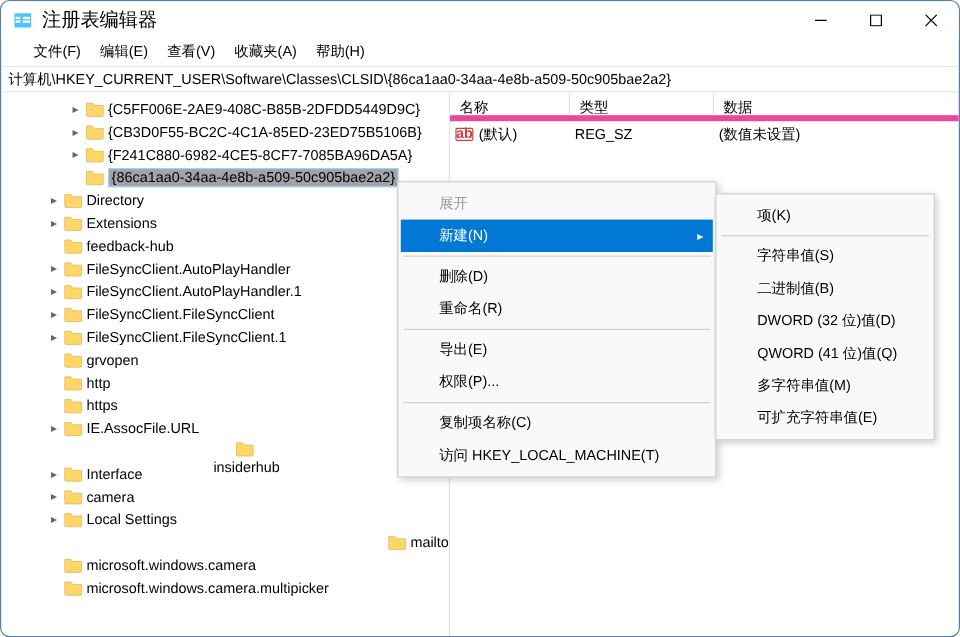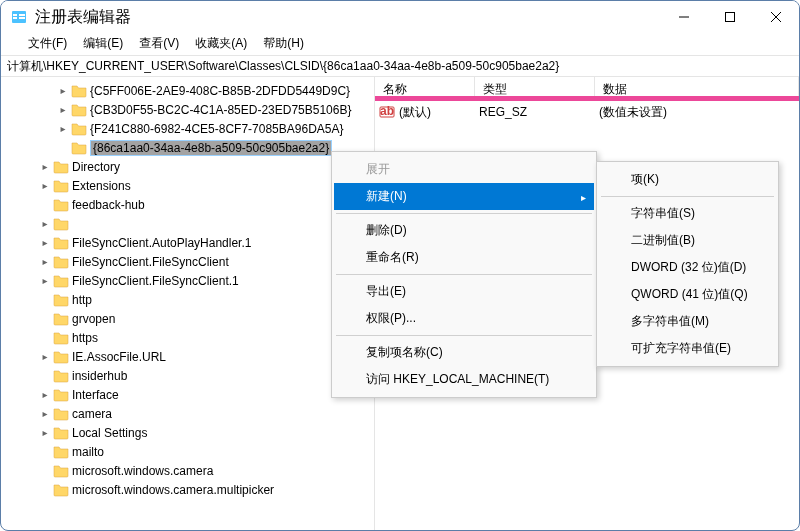--- a/index.html
+++ b/index.html
@@ -125,20 +125,21 @@
         <svg class="tree-icon" viewBox="0 0 16 16">
           <path class="folder-closed" d="M1 3 h5 l1.5 2 H15 v8 a1 1 0 0 1 -1 1 H2 a1 1 0 0 1 -1 -1 Z"></path>
         </svg>
         <span class="tree-label">feedback-hub</span>
       </div>
       <div class="tree-item" style="padding-left: 36px;">
         <span class="tree-toggle">▸</span>
         <svg class="tree-icon" viewBox="0 0 16 16">
           <path class="folder-closed" d="M1 3 h5 l1.5 2 H15 v8 a1 1 0 0 1 -1 1 H2 a1 1 0 0 1 -1 -1 Z"></path>
         </svg>
+        <span class="tree-label">FileSyncClient.AutoPlayHandler</span>
       </div>
       <div class="tree-item" style="padding-left: 36px;">
         <span class="tree-toggle">▸</span>
         <svg class="tree-icon" viewBox="0 0 16 16">
           <path class="folder-closed" d="M1 3 h5 l1.5 2 H15 v8 a1 1 0 0 1 -1 1 H2 a1 1 0 0 1 -1 -1 Z"></path>
         </svg>
         <span class="tree-label">FileSyncClient.AutoPlayHandler.1</span>
       </div>
       <div class="tree-item" style="padding-left: 36px;">
         <span class="tree-toggle">▸</span>
@@ -152,44 +153,44 @@
         <svg class="tree-icon" viewBox="0 0 16 16">
           <path class="folder-closed" d="M1 3 h5 l1.5 2 H15 v8 a1 1 0 0 1 -1 1 H2 a1 1 0 0 1 -1 -1 Z"></path>
         </svg>
         <span class="tree-label">FileSyncClient.FileSyncClient.1</span>
       </div>
       <div class="tree-item" style="padding-left: 36px;">
         <span class="tree-toggle"></span>
         <svg class="tree-icon" viewBox="0 0 16 16">
           <path class="folder-closed" d="M1 3 h5 l1.5 2 H15 v8 a1 1 0 0 1 -1 1 H2 a1 1 0 0 1 -1 -1 Z"></path>
         </svg>
+        <span class="tree-label">grvopen</span>
+      </div>
+      <div class="tree-item" style="padding-left: 36px;">
+        <span class="tree-toggle"></span>
+        <svg class="tree-icon" viewBox="0 0 16 16">
+          <path class="folder-closed" d="M1 3 h5 l1.5 2 H15 v8 a1 1 0 0 1 -1 1 H2 a1 1 0 0 1 -1 -1 Z"></path>
+        </svg>
         <span class="tree-label">http</span>
       </div>
       <div class="tree-item" style="padding-left: 36px;">
         <span class="tree-toggle"></span>
         <svg class="tree-icon" viewBox="0 0 16 16">
           <path class="folder-closed" d="M1 3 h5 l1.5 2 H15 v8 a1 1 0 0 1 -1 1 H2 a1 1 0 0 1 -1 -1 Z"></path>
         </svg>
-        <span class="tree-label">grvopen</span>
-      </div>
-      <div class="tree-item" style="padding-left: 36px;">
-        <span class="tree-toggle"></span>
-        <svg class="tree-icon" viewBox="0 0 16 16">
-          <path class="folder-closed" d="M1 3 h5 l1.5 2 H15 v8 a1 1 0 0 1 -1 1 H2 a1 1 0 0 1 -1 -1 Z"></path>
-        </svg>
         <span class="tree-label">https</span>
       </div>
       <div class="tree-item" style="padding-left: 36px;">
         <span class="tree-toggle">▸</span>
         <svg class="tree-icon" viewBox="0 0 16 16">
           <path class="folder-closed" d="M1 3 h5 l1.5 2 H15 v8 a1 1 0 0 1 -1 1 H2 a1 1 0 0 1 -1 -1 Z"></path>
         </svg>
         <span class="tree-label">IE.AssocFile.URL</span>
       </div>
-      <div class="tree-item" style="padding-left: 36px;">
+      <div class="tree-item" style="padding-left: 36px; flex-direction: column;">
         <span class="tree-toggle"></span>
         <svg class="tree-icon" viewBox="0 0 16 16">
           <path class="folder-closed" d="M1 3 h5 l1.5 2 H15 v8 a1 1 0 0 1 -1 1 H2 a1 1 0 0 1 -1 -1 Z"></path>
         </svg>
         <span class="tree-label">insiderhub</span>
       </div>
       <div class="tree-item" style="padding-left: 36px;">
         <span class="tree-toggle">▸</span>
         <svg class="tree-icon" viewBox="0 0 16 16">
           <path class="folder-closed" d="M1 3 h5 l1.5 2 H15 v8 a1 1 0 0 1 -1 1 H2 a1 1 0 0 1 -1 -1 Z"></path>
@@ -203,21 +204,21 @@
         </svg>
         <span class="tree-label">camera</span>
       </div>
       <div class="tree-item" style="padding-left: 36px;">
         <span class="tree-toggle">▸</span>
         <svg class="tree-icon" viewBox="0 0 16 16">
           <path class="folder-closed" d="M1 3 h5 l1.5 2 H15 v8 a1 1 0 0 1 -1 1 H2 a1 1 0 0 1 -1 -1 Z"></path>
         </svg>
         <span class="tree-label">Local Settings</span>
       </div>
-      <div class="tree-item" style="padding-left: 36px;">
+      <div class="tree-item" style="padding-left: 36px; justify-content: flex-end;">
         <span class="tree-toggle"></span>
         <svg class="tree-icon" viewBox="0 0 16 16">
           <path class="folder-closed" d="M1 3 h5 l1.5 2 H15 v8 a1 1 0 0 1 -1 1 H2 a1 1 0 0 1 -1 -1 Z"></path>
         </svg>
         <span class="tree-label">mailto</span>
       </div>
       <div class="tree-item" style="padding-left: 36px;">
         <span class="tree-toggle"></span>
         <svg class="tree-icon" viewBox="0 0 16 16">
           <path class="folder-closed" d="M1 3 h5 l1.5 2 H15 v8 a1 1 0 0 1 -1 1 H2 a1 1 0 0 1 -1 -1 Z"></path>

